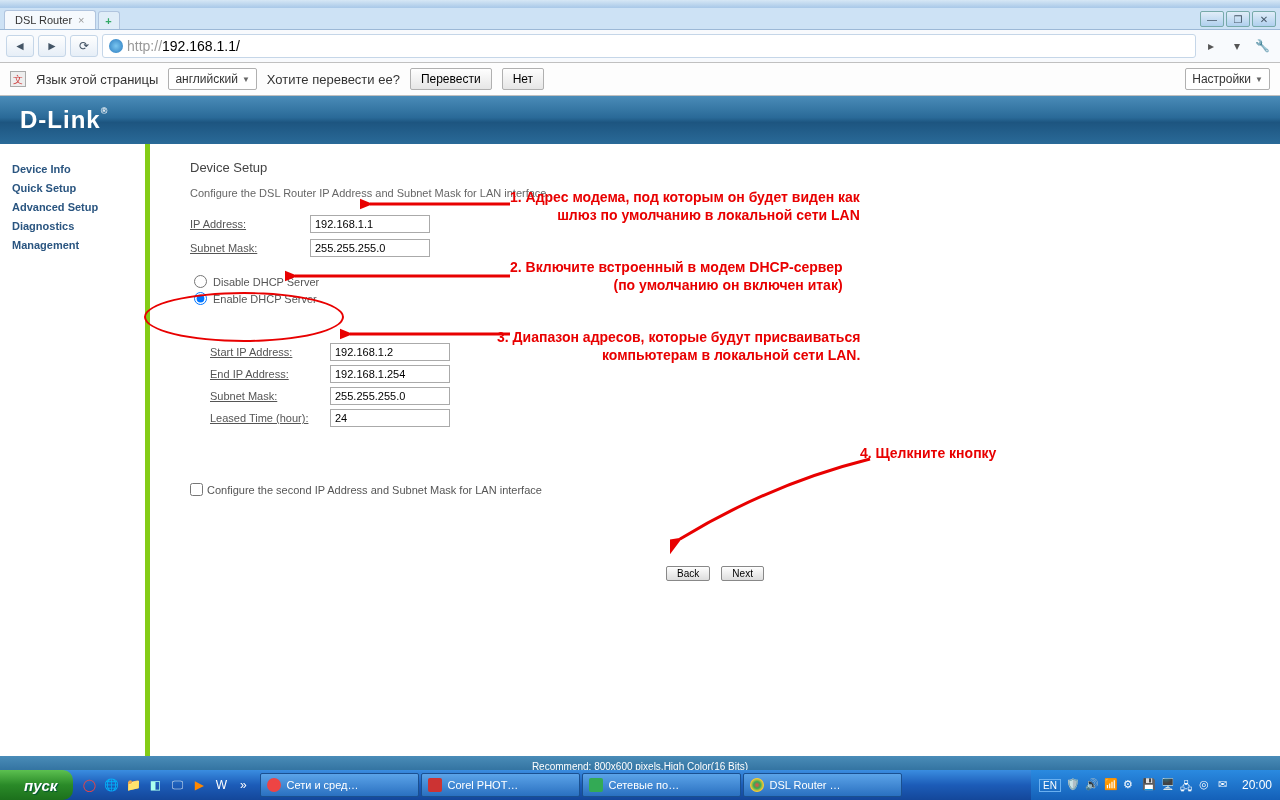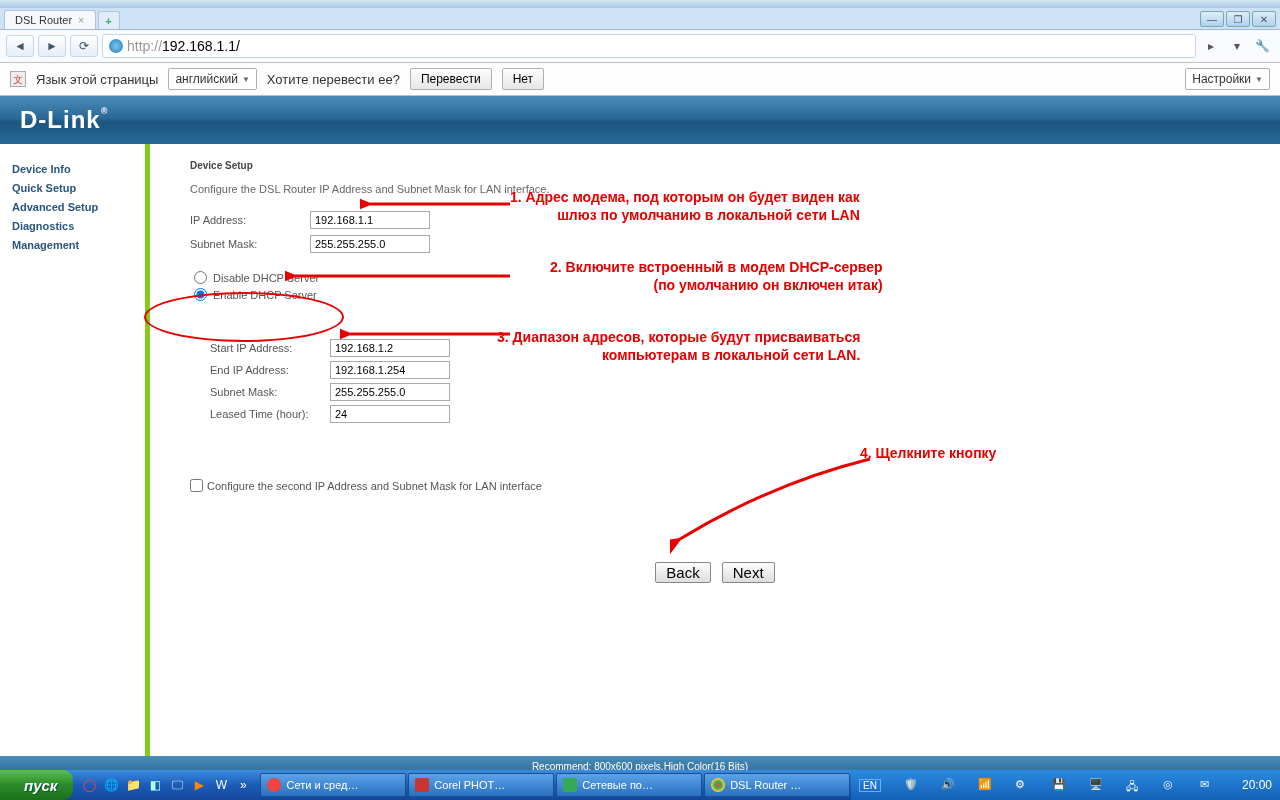--- a/index.html
+++ b/index.html
@@ -38,52 +38,52 @@
 
 .dlink-header { height: 48px; background: linear-gradient(#4a8cb8, #2a6a98 45%, #1d5580 55%, #2a6a98); display: flex; align-items: center; padding: 0 20px; position: relative; }
 .dlink-logo { font-family: "Arial Black", sans-serif; font-size: 24px; color: #fff; letter-spacing: 1px; font-weight: 900; }
 .dlink-logo::after { content: "®"; font-size: 9px; vertical-align: top; }
 
 
 .content-wrap { display: flex; background: #fff; height: 612px; position: relative; }
 .sidebar { width: 150px; padding: 16px 12px; border-right: 5px solid #84cc16; }
 .sidebar a { display: block; color: #2a5580; font-size: 11px; font-weight: bold; text-decoration: none; padding: 2px 0; line-height: 15px; }
 .main { flex: 1; padding: 16px 40px; position: relative; color: #555; }
-.section-title { font-weight: bold; font-size: 10px; color: #444; }
+.section-title { font-weight: normal; font-size: 13px; color: #444; }
 .section-desc { margin-top: 12px; font-size: 11px; color: #666; }
 .form-row { display: flex; align-items: center; margin-top: 6px; }
 .form-row.first { margin-top: 16px; }
-.form-label { width: 120px; font-size: 11px; color: #555; }
+.form-label { width: 120px; font-size: 11px; color: #555; text-decoration: underline; }
 .form-input { width: 120px; height: 18px; border: 1px solid #aaa; padding: 1px 4px; font-size: 11px; }
 .radio-group { margin-top: 16px; }
 .radio-row { display: flex; align-items: center; gap: 6px; font-size: 11px; color: #555; padding: 2px 0; margin-left: 4px; }
 .radio-row input { margin: 0; }
 .sub-form { margin-left: 20px; margin-top: 36px; }
 .sub-form .form-row { margin-top: 4px; }
 .check-row { margin-top: 56px; display: flex; align-items: center; gap: 4px; font-size: 11px; color: #555; }
 .check-row input { width: 13px; height: 13px; }
 .btn-row { margin-top: 70px; text-align: center; }
-.router-btn { border: 1px solid #888; background: linear-gradient(#fefefe,#ddd); border-radius: 2px; padding: 1px 10px; font-size: 15px; margin: 0 4px; cursor: pointer; }
+.router-btn { border: 1px solid #888; background: linear-gradient(#fefefe,#ddd); border-radius: 2px; padding: 1px 10px; font-size: 10px; margin: 0 4px; cursor: pointer; }
 
 
 .annot { position: absolute; color: #e80000; font-size: 14px; font-weight: bold; font-family: Arial, sans-serif; line-height: 18px; text-align: right; }
 .arrow-svg { position: absolute; pointer-events: none; }
 .red-ellipse { position: absolute; width: 200px; height: 50px; border: 2px solid #e80000; border-radius: 50%; pointer-events: none; }
 
 
 .statusbar { height: 20px; background: linear-gradient(#4a8cb8, #2a6a98); color: #fff; font-size: 10px; display: flex; align-items: center; justify-content: center; }
 
 
 .taskbar { height: 30px; background: linear-gradient(#3a8de0, #1c5cb8 50%, #14479a); display: flex; align-items: center; position: absolute; bottom: 0; left: 0; right: 0; }
 .start { height: 30px; background: linear-gradient(#5cc050, #2a8a28 50%, #1c701c); color: #fff; font-style: italic; font-weight: bold; font-size: 15px; padding: 0 16px 0 24px; display: flex; align-items: center; border-radius: 0 10px 10px 0; position: relative; text-shadow: 1px 1px 1px #053; }
 .ql { display: flex; gap: 2px; padding: 0 6px; }
 .ql-item { width: 20px; height: 22px; border-radius: 2px; display: flex; align-items: center; justify-content: center; font-size: 12px; }
 .task-item { height: 24px; width: 159px; background: linear-gradient(#5ba3e8,#2a70c0); border: 1px solid #1a5090; border-radius: 2px; margin: 0 1px; display: flex; align-items: center; padding: 0 6px; color: #fff; font-size: 11px; gap: 5px; overflow: hidden; white-space: nowrap; }
 .task-item .ticon { width: 14px; height: 14px; border-radius: 2px; flex-shrink: 0; }
-.tray { margin-left: auto; height: 30px; background: linear-gradient(#2a8ae0,#1460b8); display: flex; align-items: center; padding: 0 8px; gap: 23px; color: #fff; font-size: 11px; }
+.tray { margin-left: auto; height: 30px; background: linear-gradient(#2a8ae0,#1460b8); display: flex; align-items: center; padding: 0 8px; gap: 5px; color: #fff; font-size: 11px; }
 .tray-icon { width: 14px; height: 14px; }
 .lang { border: 1px solid #6ab0f0; padding: 0 3px; font-size: 10px; }
 .clock { font-size: 12px; padding-left: 5px; }
 </style>
 </head>
 <body>
 
 <div class="titlebar"></div>
 
 <div class="tabrow">
@@ -191,21 +191,21 @@
 
     <div class="btn-row">
       <button class="router-btn">Back</button>
       <button class="router-btn">Next</button>
     </div>
 
     <div class="annot" style="left:360px; top:44px;">
       <div>1. Адрес модема, под которым он будет виден как</div>
       <div style="padding-left:20px;">шлюз по умолчанию  в локальной сети LAN</div>
     </div>
-    <div class="annot" style="left:360px; top:114px;margin-left:40px;">
+    <div class="annot" style="left:360px; top:114px;">
       <div>2. Включите встроенный в модем DHCP-сервер</div>
       <div style="padding-left:20px;">(по умолчанию он включен итак)</div>
     </div>
     <div class="annot" style="left:347px; top:184px;">
       <div>3. Диапазон адресов, которые будут присваиваться</div>
       <div style="padding-left:20px;">компьютерам в локальной сети LAN.</div>
     </div>
     <div class="annot" style="left:710px; top:300px;">
       <div>4. Щелкните кнопку</div>
     </div>

